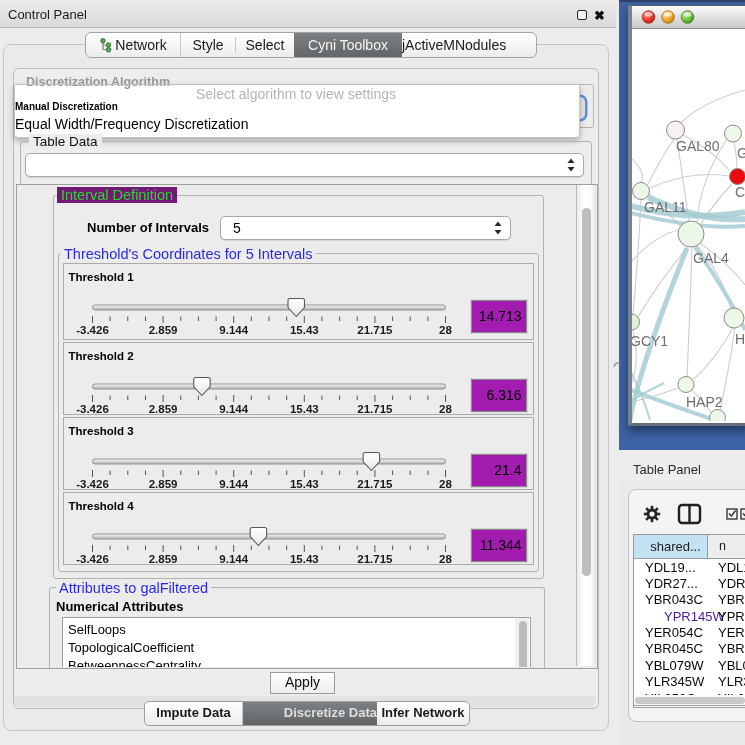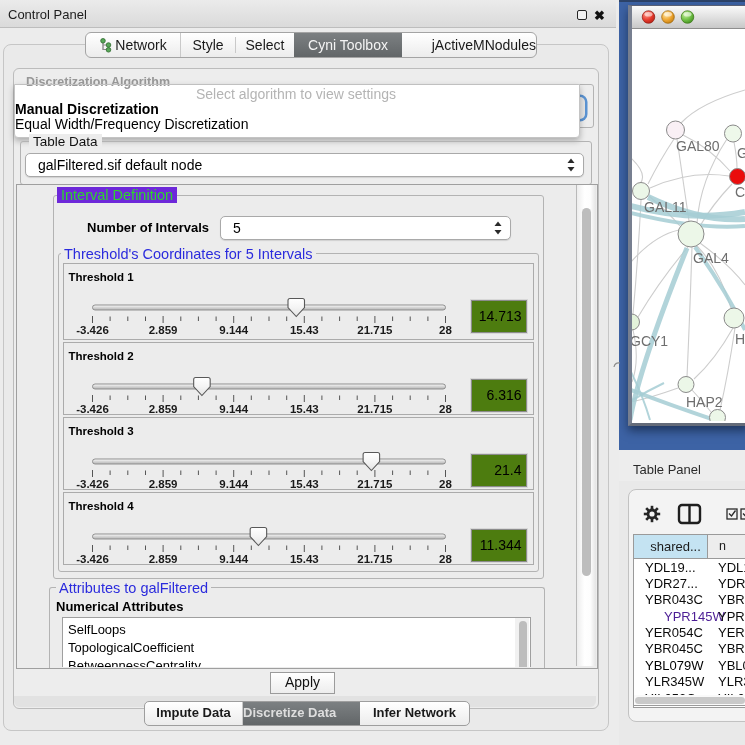--- a/index.html
+++ b/index.html
@@ -34,58 +34,57 @@
         <line x1="4" y1="11.5" x2="9" y2="11.5" stroke="#8a8a8a" stroke-width="1.2"></line>
         <circle cx="4" cy="2.8" r="2.3" fill="#58a758" stroke="#2d6b2d" stroke-width="0.8"></circle>
         <circle cx="9.5" cy="7" r="2.3" fill="#58a758" stroke="#2d6b2d" stroke-width="0.8"></circle>
         <circle cx="9.5" cy="11.8" r="2.3" fill="#58a758" stroke="#2d6b2d" stroke-width="0.8"></circle>
       </svg>
 <span>Network</span>
     </div>
 <div style="width:54px;text-align:center;border-right:1px solid #c9c9c9">Style</div>
 <div style="width:58px;text-align:center">Select</div>
 <div style="width:108px;text-align:center;height:100%;line-height:24px;background:linear-gradient(#7c8082,#626668);color:#f4f4f4">Cyni Toolbox</div>
-<div style="flex:1;text-align:right">jActiveMNodules</div>
+<div style="flex:1;text-align:left">jActiveMNodules</div>
 </div>
 <div class="abs" style="left:20px;top:84px;width:572px;height:42px;border:1px solid #b3b3b3;border-radius:3px"></div>
 <div class="abs" style="left:575px;top:97px;width:10px;height:22px;border-radius:5px;box-shadow:0 0 0 2.5px rgba(74,136,206,0.9);background:#e4e4e4"></div>
 <div class="abs" style="left:14px;top:84px;width:564px;height:52px;background:#ffffff;border:1px solid #c4c4c4;border-radius:0 0 4px 4px;box-shadow:0 3px 6px rgba(0,0,0,0.28)"></div>
 <div class="abs" style="left:14px;top:86px;width:564px;height:14px;font-size:14px;color:#b4b4b4;text-align:center">Select algorithm to view settings</div>
-<div class="abs" style="left:15px;top:101px;font-size:14px;font-weight:bold;color:#000">Manual Discretization</div>
+<div class="abs" style="left:15px;top:101px;font-size:10px;font-weight:bold;color:#000">Manual Discretization</div>
 <div class="abs" style="left:15px;top:116px;font-size:14px;color:#000">Equal Width/Frequency Discretization</div>
 <div class="abs" style="left:26px;top:74.5px;font-size:12.5px;font-weight:bold;color:#979797">Discretization Algorithm</div>
 <div class="abs" style="left:20px;top:84px;width:558px;height:1px;background:#c0c0c0"></div>
 <div class="abs" style="left:20px;top:141px;width:570px;height:42px;border:1px solid #b3b3b3;border-radius:3px"></div>
 <div class="abs" style="left:29px;top:134px;background:#ececec;padding:0 4px;font-size:13.5px;color:#111">Table Data</div>
 <div class="abs" style="left:25px;top:153px;width:557px;height:22px;background:#ffffff;border:1px solid #a9a9a9;border-radius:5px;box-shadow:0 1px 1px rgba(0,0,0,0.12)">
-<div class="abs" style="left:12px;top:3px;font-size:14px;color:#000">galFiltered.sif default node</div>
 <svg class="abs" width="10" height="14" style="right:7px;top:4px">
       <path d="M5 0.5 L8.5 5 H1.5 Z" fill="#2a2a2a"></path>
       <path d="M5 13.5 L1.5 9 H8.5 Z" fill="#2a2a2a"></path>
     </svg>
 </div>
 <div class="abs" style="left:16px;top:184px;width:580px;height:483px;border:1px solid #9f9f9f;background:#ececec"></div>
 <div class="abs" style="left:576px;top:185px;width:19px;height:481px;background:linear-gradient(90deg,#ededed,#ffffff 40%,#fdfdfd 70%,#e4e4e4);border-left:1px solid #b9b9b9"></div>
 <div class="abs" style="left:582px;top:208px;width:9px;height:368px;background:#bdbdbd;border-radius:5px"></div>
 <div class="abs" style="left:53px;top:195px;width:489px;height:382px;border:1px solid #b3b3b3;border-radius:3px"></div>
-<div class="abs" style="left:57px;top:187px;background:#6d28d9;padding:0 4px;font-size:14.5px;color:#2ed32e">Interval Definition</div>
+<div class="abs" style="left:57px;top:187px;background:#701a75;padding:0 4px;font-size:14.5px;color:#2ed32e">Interval Definition</div>
 <div class="abs" style="left:87px;top:220px;font-size:13px;font-weight:bold;color:#000">Number of Intervals</div>
 <div class="abs" style="left:220px;top:216px;width:289px;height:22px;background:#ffffff;border:1px solid #a9a9a9;border-radius:5px;box-shadow:0 1px 1px rgba(0,0,0,0.12)">
 <div class="abs" style="left:12px;top:3px;font-size:14px;color:#000">5</div>
 <svg class="abs" width="10" height="14" style="right:7px;top:4px">
       <path d="M5 0.5 L8.5 5 H1.5 Z" fill="#2a2a2a"></path>
       <path d="M5 13.5 L1.5 9 H8.5 Z" fill="#2a2a2a"></path>
     </svg>
 </div>
 <div class="abs" style="left:58px;top:253px;width:479px;height:317px;border:1px solid #b3b3b3;border-radius:3px"></div>
 <div class="abs" style="left:61px;top:246px;background:#ececec;padding:0 3px;font-size:14.5px;color:#2b2bdd">Threshold's Coordinates for 5 Intervals</div>
 <style>
 .tbox{position:absolute;left:62.5px;width:469px;background:#ececec;border:1px solid #ababab}
 .tlab{position:absolute;left:5px;top:7px;font-size:11.5px;font-weight:bold;color:#000}
-.vbox{position:absolute;right:6px;top:36px;width:54px;height:31px;background:#4d7c0f;border:1px solid #8c8c8c;box-shadow:0 0 0 1px #d8d8d8}
+.vbox{position:absolute;right:6px;top:36px;width:54px;height:31px;background:#a21caf;border:1px solid #8c8c8c;box-shadow:0 0 0 1px #d8d8d8}
 .vbox span{position:absolute;right:4px;top:7px;font-size:14px;color:#000}
 </style>
 <div class="tbox" style="top:263px;height:75px">
     <div class="tlab">Threshold 1</div>
     <svg width="470" height="48" style="position:absolute;left:0;top:29px;overflow:visible">
       <rect x="28.5" y="12" width="353.0" height="5" rx="2.5" fill="url(#trk)" stroke="#8f8f8f" stroke-width="1"></rect>
       <g stroke="#555" stroke-width="1">
         <line x1="28.5" y1="23" x2="28.5" y2="30"></line>
         <line x1="46.1" y1="23.5" x2="46.1" y2="28"></line>
         <line x1="63.8" y1="23.5" x2="63.8" y2="28"></line>
@@ -252,21 +251,21 @@
 <div class="abs" style="left:5px;top:3.5px;font-size:13px;color:#000">SelfLoops</div>
 <div class="abs" style="left:5px;top:21.5px;font-size:13px;color:#000">TopologicalCoefficient</div>
 <div class="abs" style="left:5px;top:39.5px;font-size:13px;color:#000">BetweennessCentrality</div>
 <div class="abs" style="left:452px;top:0;width:14px;height:50px;background:#f1f1f1"></div>
 <div class="abs" style="left:456px;top:3px;width:8px;height:47px;background:#bdbdbd;border-radius:4px 4px 0 0"></div>
 </div>
 <div class="abs" style="left:270px;top:672px;width:63px;height:20px;background:linear-gradient(#ffffff,#ededed);border:1px solid #9b9b9b;border-radius:0;text-align:center;line-height:19px;font-size:14px;color:#111">Apply</div>
 <div class="abs" style="left:14px;top:696px;width:582px;height:11px;background:#e2e2e2;border-radius:0 0 6px 6px"></div>
 <div class="abs" style="left:144px;top:701px;width:324px;height:23px;background:linear-gradient(#ffffff,#ececec);border:1px solid #9e9e9e;border-radius:5px;overflow:hidden;display:flex;font-size:13px;font-weight:bold;color:#1a1a1a">
 <div style="width:97px;text-align:center;line-height:22px;border-right:1px solid #c9c9c9">Impute Data</div>
-<div style="width:117px;text-align:left;line-height:22px;background:linear-gradient(#7c8082,#626668);color:#dedede">Discretize Data</div>
+<div style="width:134px;text-align:right;line-height:22px;background:linear-gradient(#7c8082,#626668);color:#dedede">Discretize Data</div>
 <div style="flex:1;text-align:center;line-height:22px">Infer Network</div>
 </div>
 <div class="abs" style="left:619px;top:0;width:126px;height:450px;background:#3d63a5;border-top:2px solid #2d4368"></div>
 <div class="abs" style="left:628px;top:5px;width:117px;height:417px;background:#ffffff;border-left:4px solid rgba(45,58,84,0.65);border-top:1px solid #5a6074;border-bottom:3px solid rgba(35,45,65,0.7);box-shadow:0 5px 9px rgba(10,20,40,0.55)">
 <div class="abs" style="left:0;top:0;width:118px;height:22px;background:linear-gradient(#fafafa,#c8c8c8);border-bottom:1px solid #8e8e8e">
 <svg width="118" height="22">
 <defs>
 <radialGradient id="rg" cx="0.35" cy="0.3" r="0.8">
             <stop offset="0" stop-color="#ff9a8a"></stop>
             <stop offset="0.55" stop-color="#e73b2e"></stop>

